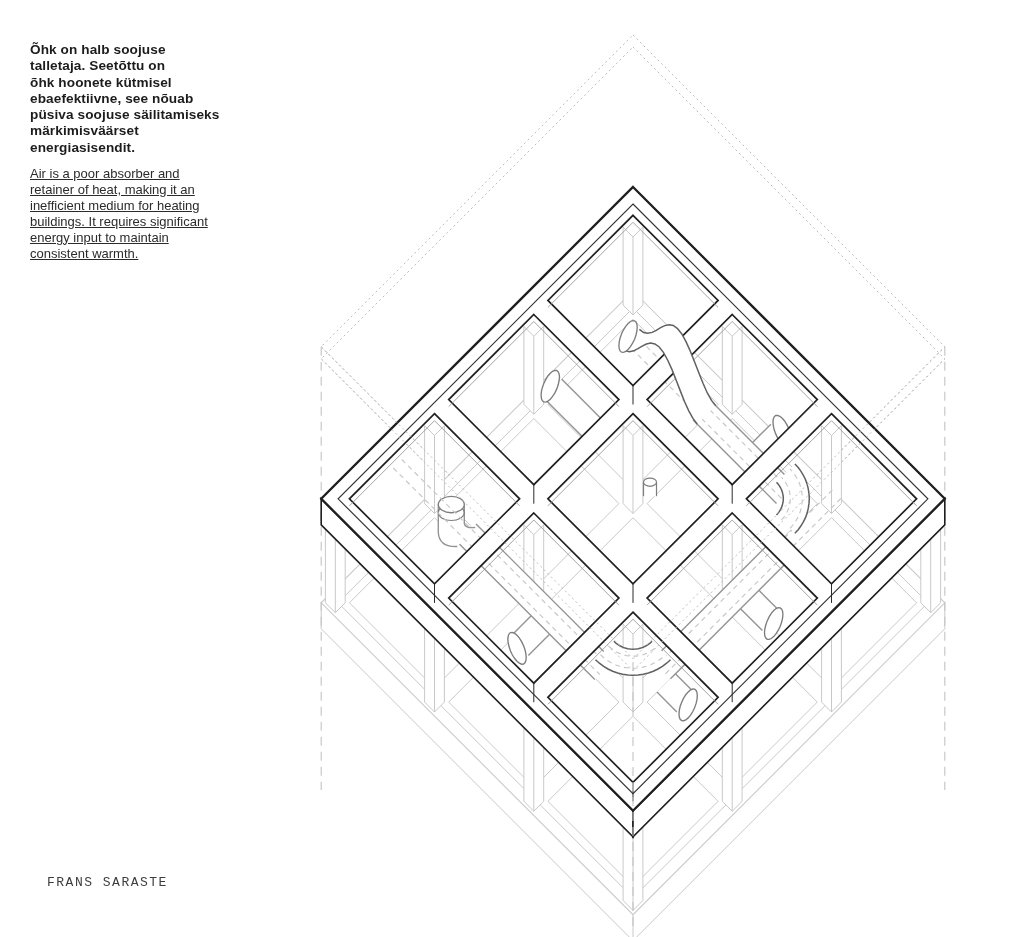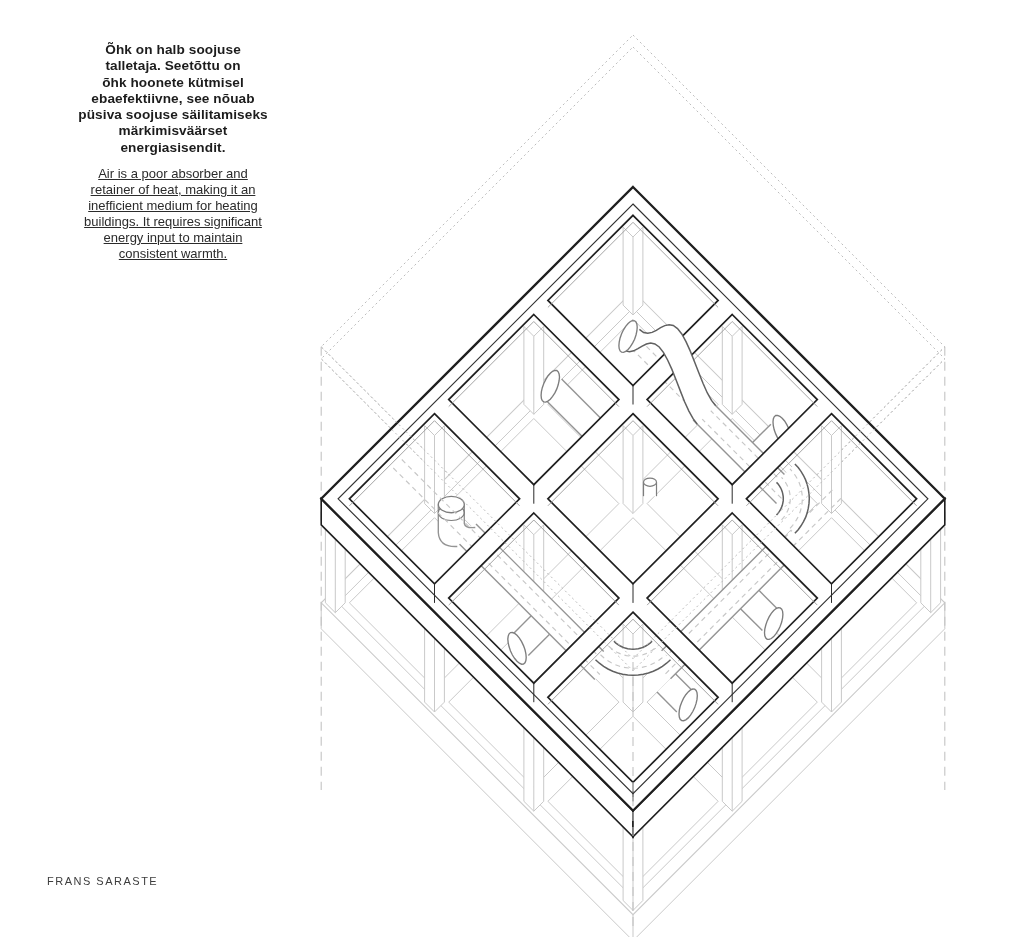--- a/index.html
+++ b/index.html
@@ -1,24 +1,24 @@
 <!DOCTYPE html>
 <html><head>
 <meta charset="utf-8">
 <style>
   html,body{margin:0;padding:0;background:#fff;}
   .page{position:relative;width:1024px;height:937px;background:#fff;overflow:hidden;
         font-family:"Liberation Sans",sans-serif;}
   .drawing{position:absolute;left:0;top:0;}
-  .text-block{position:absolute;left:47px;top:42px;width:252px;text-align:center;}
+  .text-block{position:absolute;left:30px;top:42px;width:252px;}
   .heading{margin:0 0 10px 0;font-size:13.6px;line-height:16.3px;font-weight:bold;
            color:#1c1c1c;white-space:pre-line;letter-spacing:.1px;}
   .body-text{margin:0;font-size:13px;line-height:15.9px;color:#2b2b2b;white-space:pre-line;text-decoration:underline;}
-  .credit{position:absolute;left:47px;top:875px;font-size:11px;letter-spacing:1.5px;
-          color:#3d3d3d;}
+  .credit{position:absolute;left:47px;top:875px;font-size:13px;letter-spacing:1.5px;
+          color:#3d3d3d;font-family:Liberation Mono, monospace;}
 </style>
 </head>
 <body>
 
 <div class="page">
   <svg id="iso" class="drawing" width="1024" height="937" viewBox="0 0 1024 937">
       <path d="M633 35 L944.8 346.8 L633 658.7 L321.2 346.8 Z" fill="none" stroke="#bcbcbc" stroke-width="1" stroke-dasharray="2 3"></path>
       <path d="M633 47 L944.8 358.8 L633 670.7 L321.2 358.8 Z" fill="none" stroke="#bcbcbc" stroke-width="1" stroke-dasharray="2 3"></path>
       <path d="M633 291 L944.8 602.8 L633 914.7 L321.2 602.8 Z" fill="#fff"></path>
       <path d="M321.2 602.8 L633 914.7 L633 940.7 L321.2 628.8 Z" fill="#fff"></path>

